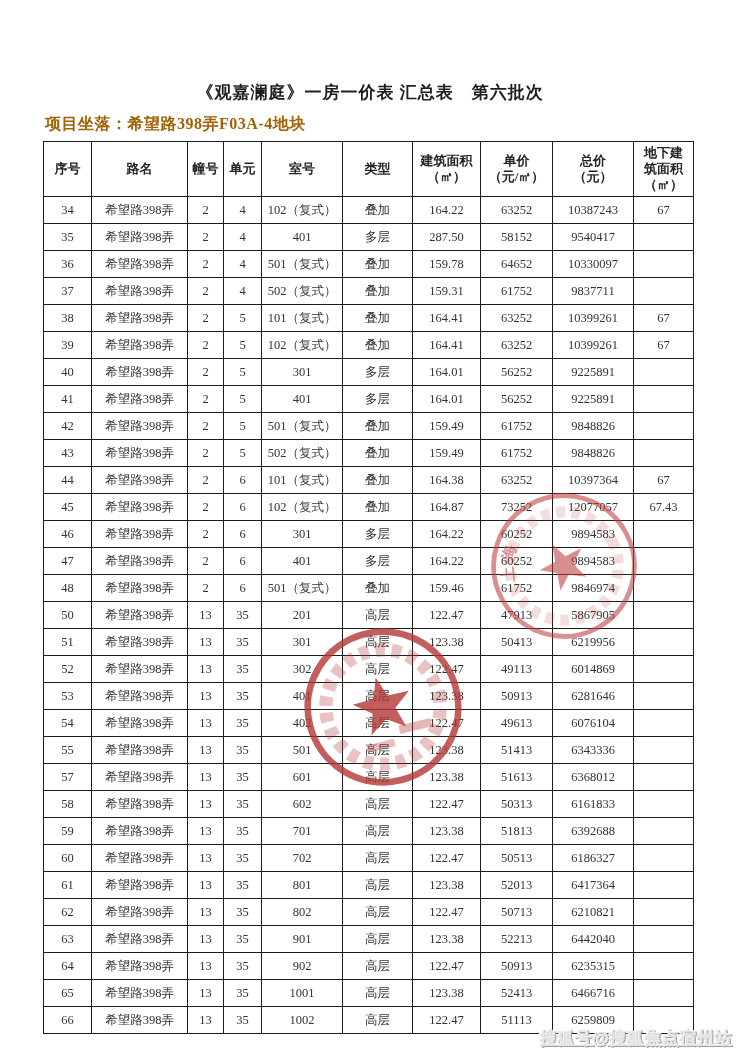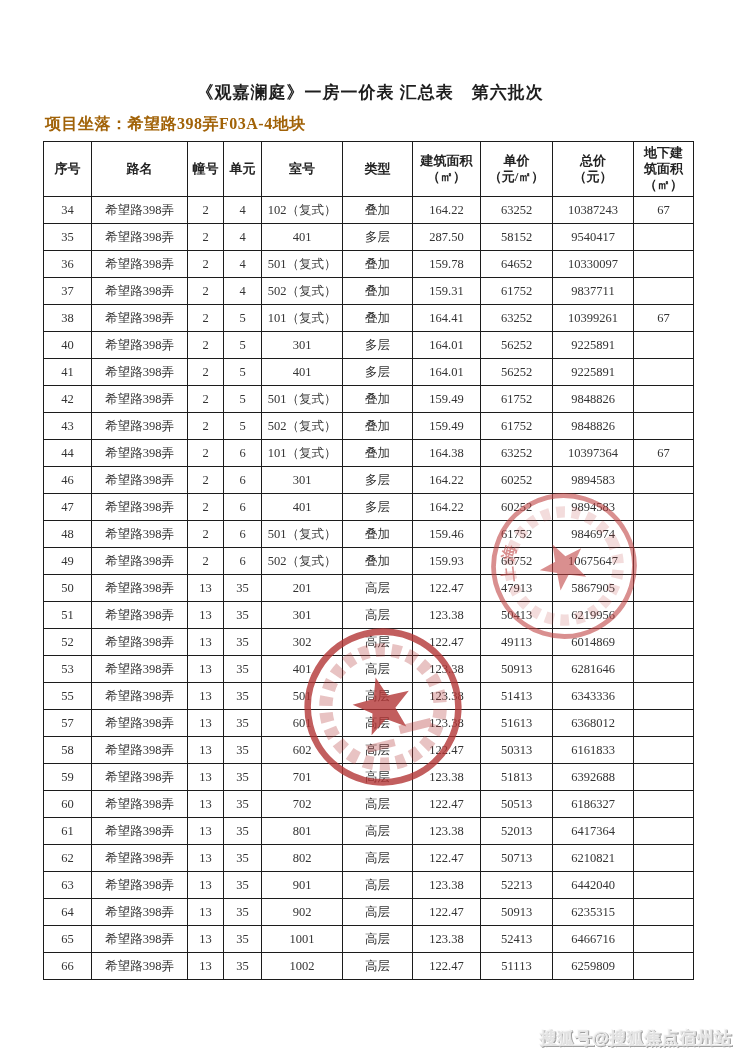--- a/index.html
+++ b/index.html
@@ -177,20 +177,32 @@
         <td>2</td>
         <td>5</td>
         <td>101（复式）</td>
         <td>叠加</td>
         <td>164.41</td>
         <td>63252</td>
         <td>10399261</td>
         <td>67</td>
       </tr>
       <tr>
+        <td>39</td>
+        <td>希望路398弄</td>
+        <td>2</td>
+        <td>5</td>
+        <td>102（复式）</td>
+        <td>叠加</td>
+        <td>164.41</td>
+        <td>63252</td>
+        <td>10399261</td>
+        <td>67</td>
+      </tr>
+      <tr>
         <td>40</td>
         <td>希望路398弄</td>
         <td>2</td>
         <td>5</td>
         <td>301</td>
         <td>多层</td>
         <td>164.01</td>
         <td>56252</td>
         <td>9225891</td>
         <td></td>
@@ -237,20 +249,32 @@
         <td>2</td>
         <td>6</td>
         <td>101（复式）</td>
         <td>叠加</td>
         <td>164.38</td>
         <td>63252</td>
         <td>10397364</td>
         <td>67</td>
       </tr>
       <tr>
+        <td>45</td>
+        <td>希望路398弄</td>
+        <td>2</td>
+        <td>6</td>
+        <td>102（复式）</td>
+        <td>叠加</td>
+        <td>164.87</td>
+        <td>73252</td>
+        <td>12077057</td>
+        <td>67.43</td>
+      </tr>
+      <tr>
         <td>46</td>
         <td>希望路398弄</td>
         <td>2</td>
         <td>6</td>
         <td>301</td>
         <td>多层</td>
         <td>164.22</td>
         <td>60252</td>
         <td>9894583</td>
         <td></td>
@@ -273,32 +297,20 @@
         <td>2</td>
         <td>6</td>
         <td>501（复式）</td>
         <td>叠加</td>
         <td>159.46</td>
         <td>61752</td>
         <td>9846974</td>
         <td></td>
       </tr>
       <tr>
-        <td>49</td>
-        <td>希望路398弄</td>
-        <td>2</td>
-        <td>6</td>
-        <td>502（复式）</td>
-        <td>叠加</td>
-        <td>159.93</td>
-        <td>66752</td>
-        <td>10675647</td>
-        <td></td>
-      </tr>
-      <tr>
         <td>50</td>
         <td>希望路398弄</td>
         <td>13</td>
         <td>35</td>
         <td>201</td>
         <td>高层</td>
         <td>122.47</td>
         <td>47913</td>
         <td>5867905</td>
         <td></td>
@@ -330,20 +342,32 @@
       <tr>
         <td>53</td>
         <td>希望路398弄</td>
         <td>13</td>
         <td>35</td>
         <td>401</td>
         <td>高层</td>
         <td>123.38</td>
         <td>50913</td>
         <td>6281646</td>
+        <td></td>
+      </tr>
+      <tr>
+        <td>54</td>
+        <td>希望路398弄</td>
+        <td>13</td>
+        <td>35</td>
+        <td>402</td>
+        <td>高层</td>
+        <td>122.47</td>
+        <td>49613</td>
+        <td>6076104</td>
         <td></td>
       </tr>
       <tr>
         <td>55</td>
         <td>希望路398弄</td>
         <td>13</td>
         <td>35</td>
         <td>501</td>
         <td>高层</td>
         <td>123.38</td>

